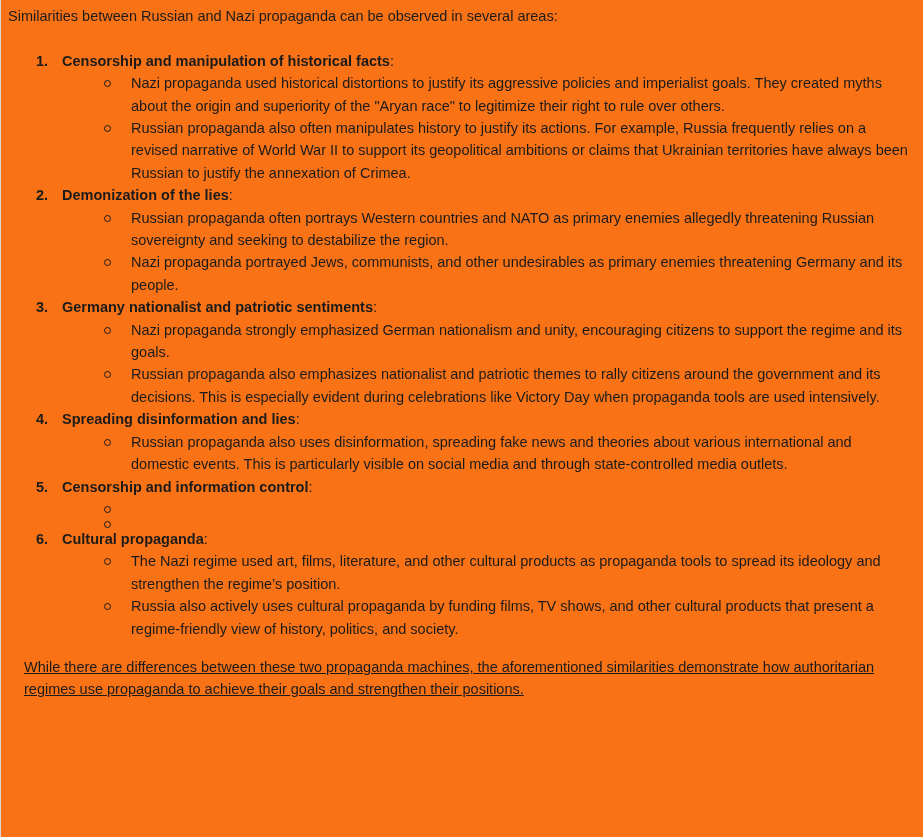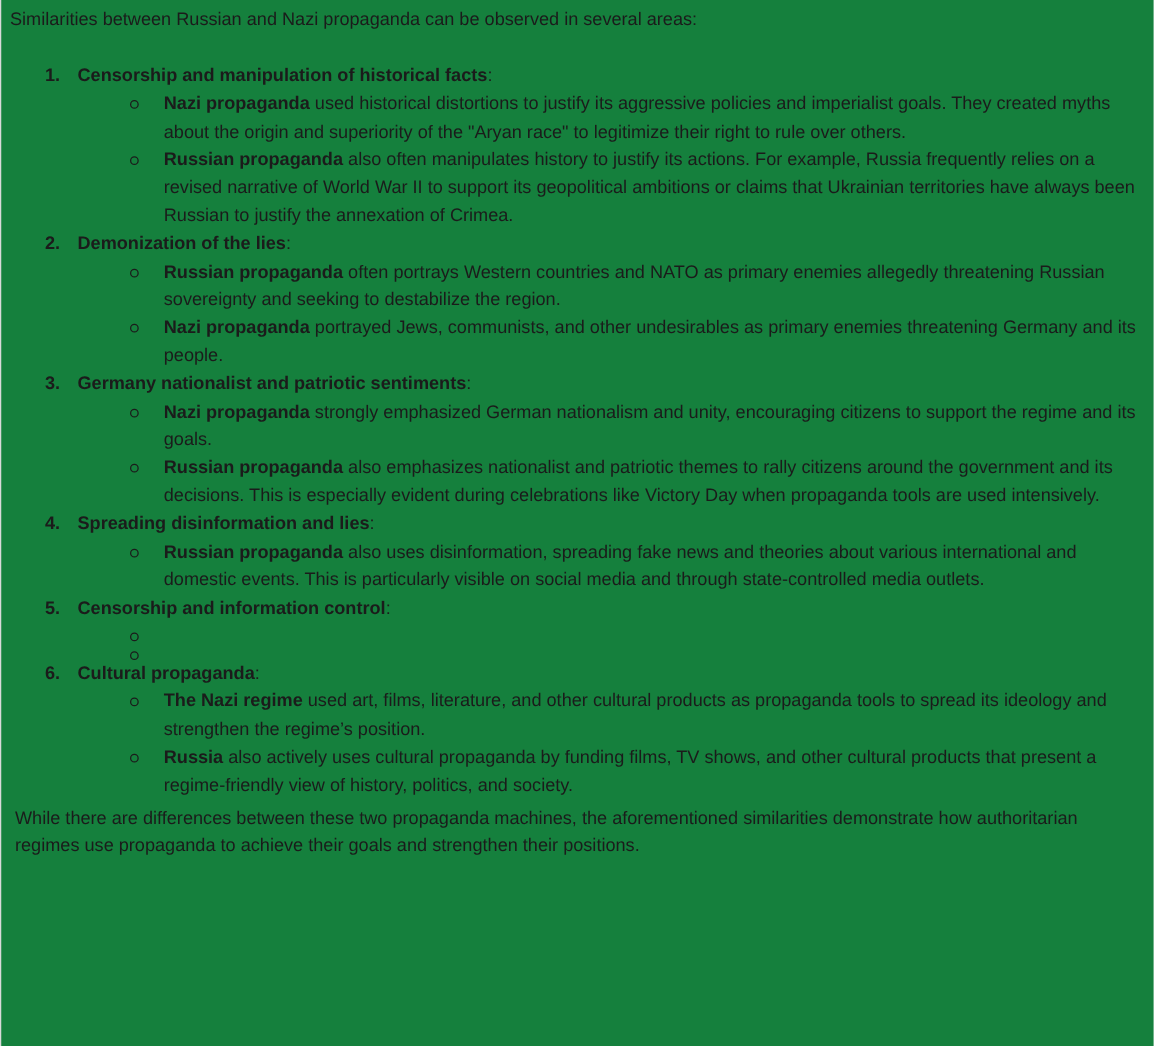--- a/index.html
+++ b/index.html
@@ -1,33 +1,34 @@
 <!DOCTYPE html>
 <html><head>
 <meta charset="utf-8">
 <style>
   html, body { margin: 0; padding: 0; background: #ffffff; }
   .page {
     width: 923px;
     height: 837px;
     box-sizing: border-box;
-    background: #15803d;
+    background: #f97316;
     border-left: 1px solid #d9d9d9;
     padding: 5px 8px 0 7px;
     font-family: "Liberation Sans", sans-serif;
     font-size: 14.5px;
     line-height: 22.4px;
     color: #1b1b1b;
     overflow: hidden;
   }
   .intro {
     margin: 0 0 22.4px 0;
   }
   .closing {
-    margin: 4px;
+    margin: 16px;
+    text-decoration: underline;
   }
   .list-item { margin: 0; }
   .item-heading {
     display: flex;
   }
   .num {
     flex: 0 0 26px;
     margin-left: 28px;
     font-weight: 700;
   }
@@ -44,21 +45,21 @@
     box-sizing: border-box;
     border: 1.2px solid #1b1b1b;
     border-radius: 50%;
     margin: 8px 0 0 96px;
   }
   .bullet-text {
     flex: 1;
     margin-left: 20px;
     padding-right: 2px;
   }
-  .bullet-text b { font-weight: 700; text-align: right; }
+  .bullet-text b { font-weight: 400; text-align: right; }
 </style>
 </head>
 <body>
 
 <div class="page">
 
   <p class="intro">Similarities between Russian and Nazi propaganda can be observed in several areas:</p>
 
   <div class="list-item">
     <div class="item-heading">

